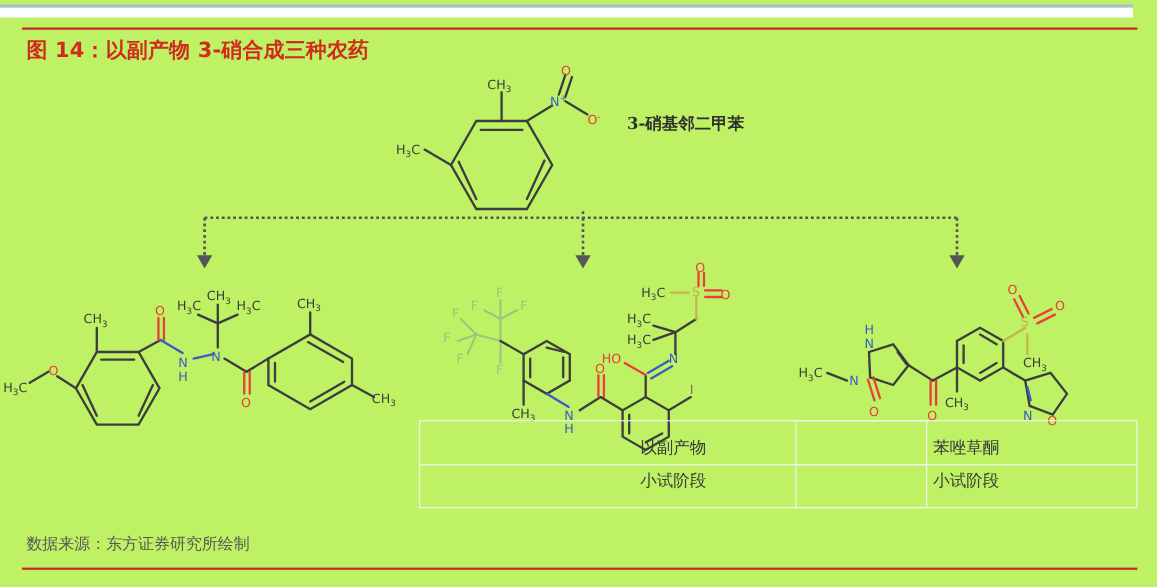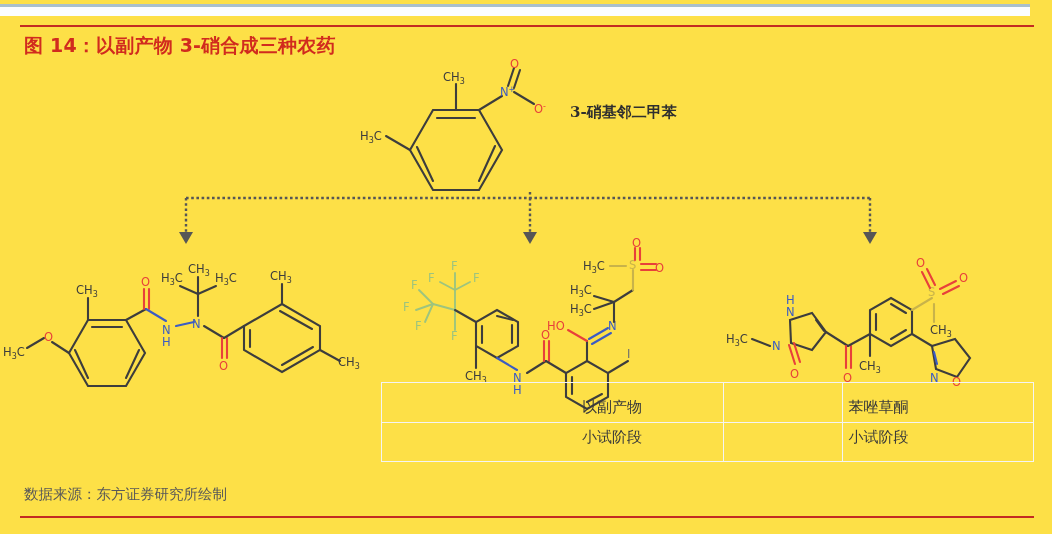--- a/index.html
+++ b/index.html
@@ -3,21 +3,21 @@
 <meta charset="utf-8">
 <style>
   html,body{margin:0;padding:0;}
   body{
     width:1052px;height:534px;
     background:#ffffff;
     font-family:"Liberation Sans","DejaVu Sans",sans-serif;
     overflow:hidden;
     position:relative;
   }
-  #page{position:relative;width:1052px;height:534px;background:#fde047;}
+  #page{position:relative;width:1052px;height:534px;background:#bef264;}
 
   
   .topbar{
     position:absolute;left:0;top:4px;width:1030px;height:3px;
     background:#a9c0cc;
   }
   .topbar-fill{
     position:absolute;left:0;top:7px;width:1030px;height:9px;
     background:#fbfdfe;
   }

